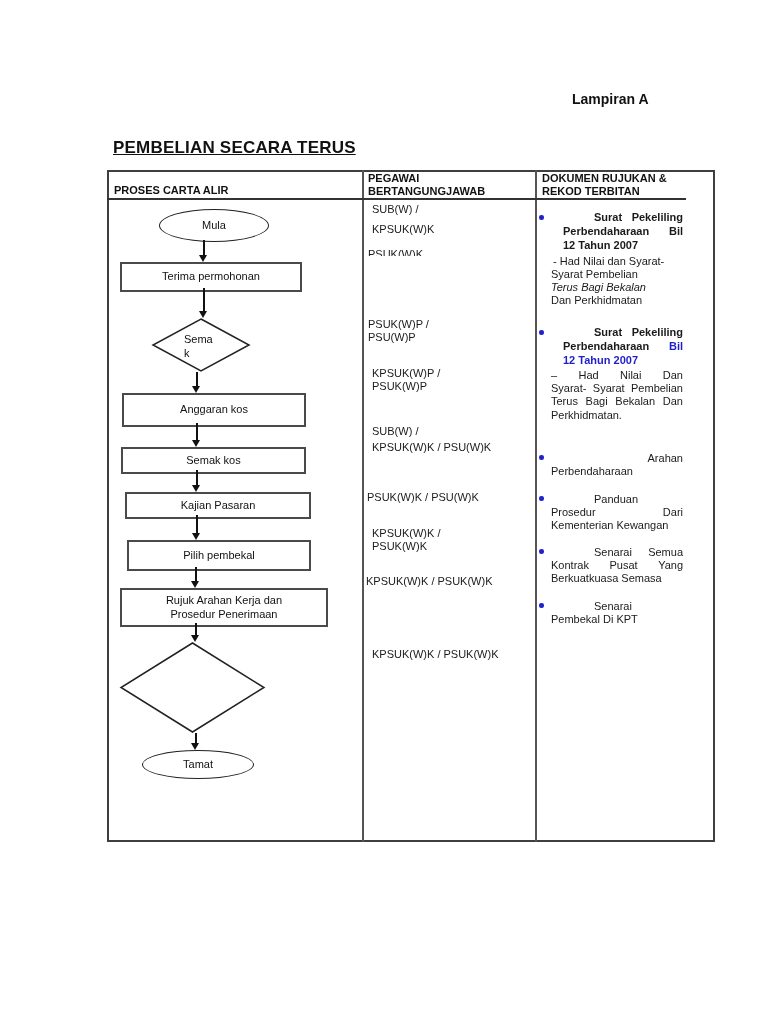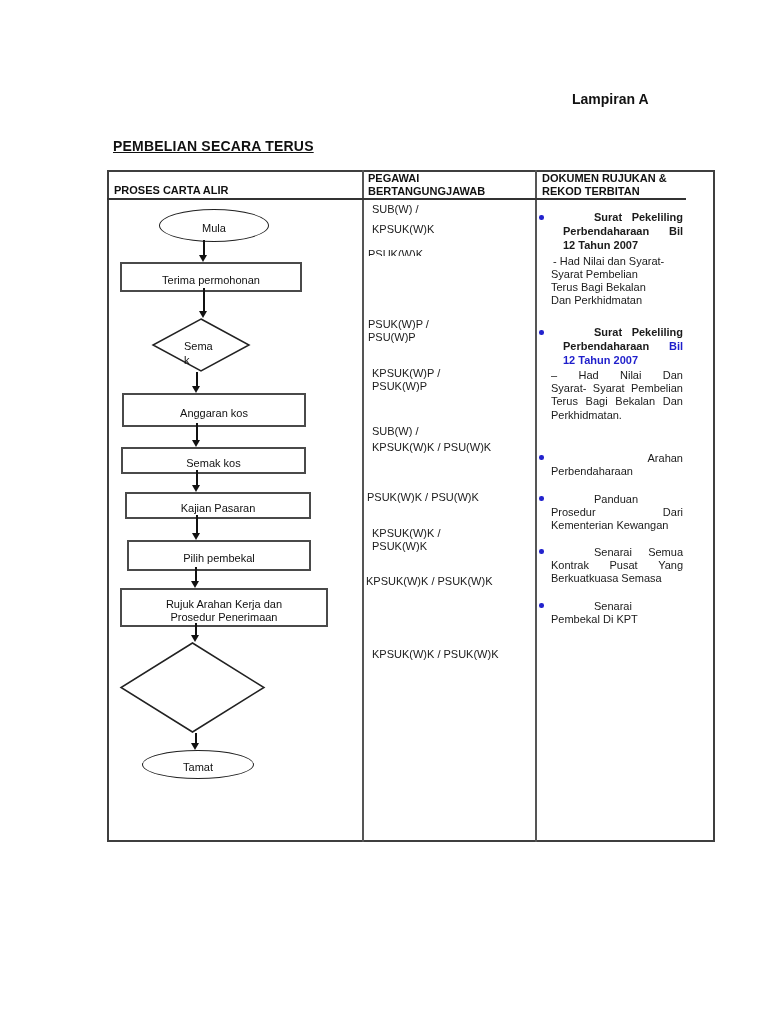--- a/index.html
+++ b/index.html
@@ -1,28 +1,28 @@
 <!DOCTYPE html>
 <html><head>
 <meta charset="utf-8">
 <style>
   html,body{margin:0;padding:0;background:#fff;}
   .page{position:relative;width:768px;height:1024px;background:#ffffff;
         font-family:"Liberation Sans",sans-serif;color:#1a1a1a;overflow:hidden;}
   .abs{position:absolute;}
   .annex{font-size:14px;font-weight:bold;color:#111;}
-  .doc-title{font-size:14px;font-weight:bold;text-decoration:underline;letter-spacing:.2px;color:#111;}
+  .doc-title{font-size:17px;font-weight:bold;text-decoration:underline;letter-spacing:.2px;color:#111;}
   .tbl-border{border:2px solid #3f3f3f;background:transparent;}
   .vline{width:1.5px;background:#555;}
   .hline{height:1.5px;background:#333;}
   .th{font-size:11px;font-weight:bold;color:#111;line-height:13px;white-space:pre-line;}
   
   .shape-rect{background:#fff;border:2px solid #4a4a4a;}
   .shape-oval{background:#fff;border:1.7px solid #222;border-radius:50%;}
-  .shape-label{font-size:11px;color:#111;line-height:13.5px;margin-top:7px;}
+  .shape-label{font-size:11px;color:#111;line-height:13.5px;}
   .lbl-center{position:absolute;inset:0;display:flex;align-items:center;justify-content:center;text-align:center;}
   .arrow-line{position:absolute;width:1.6px;background:#111;}
   .arrow-head{position:absolute;width:0;height:0;border-left:4.5px solid transparent;
               border-right:4.5px solid transparent;border-top:7px solid #111;}
   
   .officer{position:absolute;font-size:11px;color:#1a1a1a;white-space:nowrap;line-height:11px;}
   .clipwrap{position:absolute;overflow:hidden;}
   
   .bullet{position:absolute;width:4.5px;height:4.5px;border-radius:50%;background:#2222cd;}
   .docline{position:absolute;left:551px;width:132px;height:13.4px;font-size:11px;
@@ -131,21 +131,21 @@
         <span class="b">Surat</span>
         <span class="b">Pekeliling</span>
       </div>
       <div class="docline j" style="top: 225px; padding-left: 12px;">
         <span class="b">Perbendaharaan</span>
         <span class="b">Bil</span>
       </div>
       <div class="docline" style="top: 239px; padding-left: 12px;"><span class="b">12 Tahun 2007</span></div>
       <div class="docline" style="top: 255px; padding-left: 2px;"><span>-  Had Nilai dan Syarat-</span></div>
       <div class="docline" style="top: 268px;"><span>Syarat Pembelian</span></div>
-      <div class="docline" style="top: 281px;"><span>Terus Bagi Bekalan</span></div>
+      <div class="docline" style="top: 281px; font-style: italic;"><span>Terus Bagi Bekalan</span></div>
       <div class="docline" style="top: 294px;"><span>Dan Perkhidmatan</span></div>
       <div class="bullet" style="left: 539px; top: 330px;"></div>
       <div class="docline j" style="top: 326px; padding-left: 43px;">
         <span class="b">Surat</span>
         <span class="b">Pekeliling</span>
       </div>
       <div class="docline j" style="top: 340px; padding-left: 12px;">
         <span class="b">Perbendaharaan</span>
         <span class="b blue">Bil</span>
       </div>

